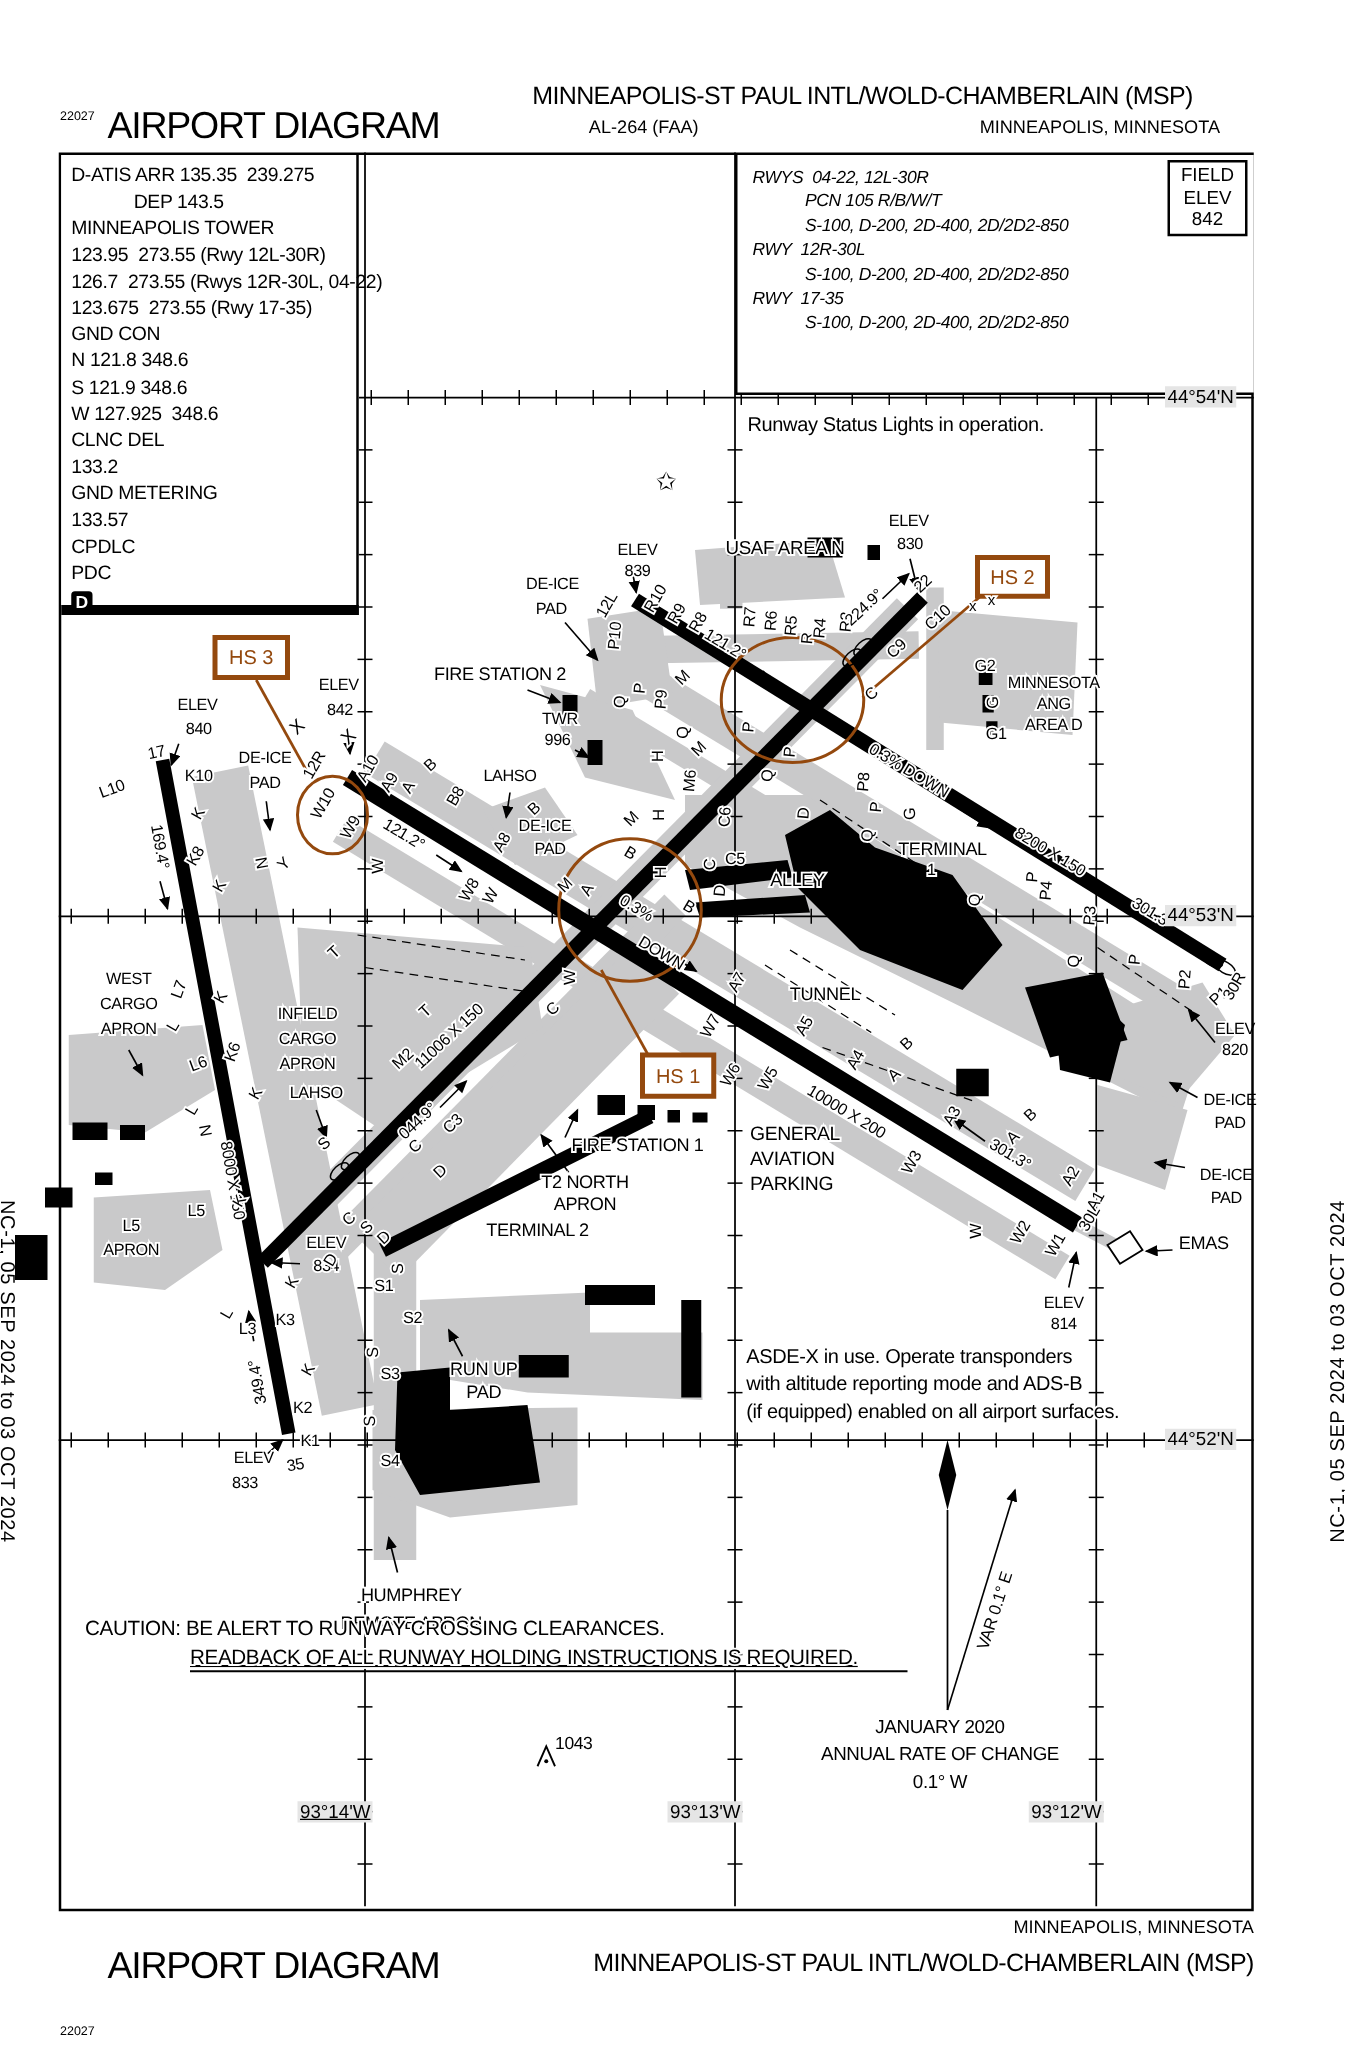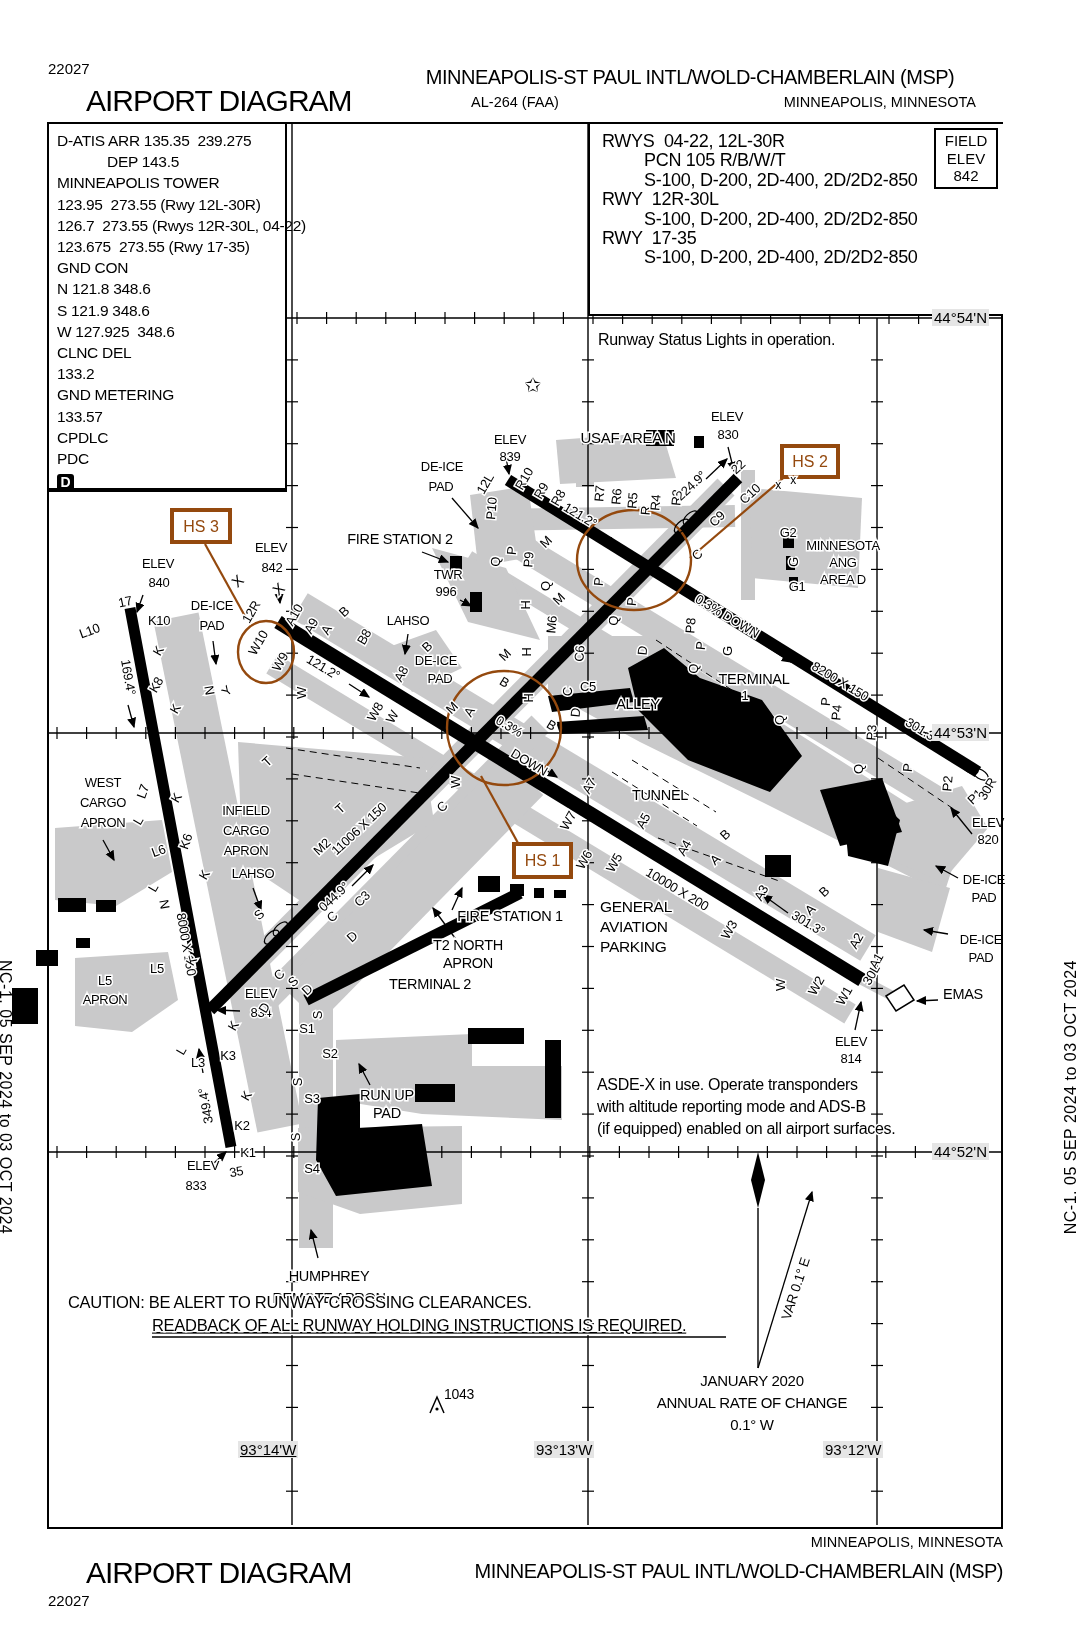--- a/index.html
+++ b/index.html
@@ -1,27 +1,27 @@
 <!DOCTYPE html>
 <html><head>
 <meta charset="utf-8">
 <style>
   html,body{margin:0;padding:0;background:#fff;}
   body{width:1076px;height:1650px;position:relative;overflow:hidden;
        font-family:"Liberation Sans",sans-serif;color:#000;}
   #stage{position:absolute;left:0;top:0;width:1076px;height:1650px;}
   svg{position:absolute;left:0;top:0;}
   .abs{position:absolute;}
-  .hdr-small{font-size:15px;}
+  .hdr-small{font-size:10px;margin-top:28px;}
   .hdr-big{font-size:30px;letter-spacing:-1px;margin-left:40px;}
   .title{font-size:20px;letter-spacing:-0.5px;}
   .sub{font-size:14.5px;}
   .infobox{position:absolute;background:#fff;box-sizing:border-box;}
   .ibline{white-space:pre;font-size:15.5px;line-height:21.2px;letter-spacing:-0.3px;}
-  .rbline{white-space:pre;font-size:18px;line-height:19.4px;letter-spacing:-0.3px;}
+  .rbline{white-space:pre;font-size:14px;line-height:19.4px;letter-spacing:-0.3px;font-style:italic;}
   .ind1{padding-left:50px;}
   .ind2{padding-left:42px;}
   .dsq{display:inline-block;background:#000;color:#fff;font-weight:bold;
        font-size:14px;line-height:17px;width:17px;text-align:center;border-radius:3px;}
   .fe{position:absolute;border:2px solid #000;text-align:center;font-size:15px;
       line-height:17.5px;background:#fff;padding:2px 4px;}
   .margin-txt{position:absolute;font-size:16px;letter-spacing:0.5px;white-space:nowrap;}
   .geo{position:absolute;font-size:15px;background:#e5e5e5;padding:0 2px;white-space:nowrap;}
 </style>
 </head>
@@ -556,21 +556,21 @@
       <text x="459" y="1399" font-size="14" text-anchor="middle" fill="#000" stroke="#fff" stroke-width="3" paint-order="stroke" letter-spacing="-0.3">1043</text>
       <polygon points="758,1152 765,1180 758,1208 751,1180" fill="#000"></polygon>
       <line x1="758" y1="1208" x2="758" y2="1368" stroke="#000" stroke-width="1.4"></line>
       <line x1="758" y1="1368" x2="812" y2="1192" stroke="#000" stroke-width="1.3" marker-end="url(#ah)"></line>
       <text x="800" y="1290" font-size="13.5" text-anchor="middle" fill="#000" stroke="#fff" stroke-width="3" paint-order="stroke" letter-spacing="-0.3" transform="rotate(-72 800 1290)">VAR 0.1° E</text>
       <line x1="152" y1="1337" x2="726" y2="1337" stroke="#000" stroke-width="1.5"></line>
     </svg>
 
   <div class="abs" style="left:47px;top:122px;width:956px;height:1407px;border:2px solid #000;box-sizing:border-box;"></div>
 
-  <div class="infobox" id="commBox" style="left:49px;top:124px;width:238px;height:368px;border-right:2px solid #000;border-bottom:4px solid #000000;padding:6px 0 0 8px;">
+  <div class="infobox" id="commBox" style="left:49px;top:124px;width:238px;height:368px;border-right:2px solid #000;border-bottom:8px solid #000000;padding:6px 0 0 8px;">
       <div class="ibline">D-ATIS ARR 135.35  239.275</div>
       <div class="ibline ind1">DEP 143.5</div>
       <div class="ibline">MINNEAPOLIS TOWER</div>
       <div class="ibline">123.95  273.55 (Rwy 12L-30R)</div>
       <div class="ibline">126.7  273.55 (Rwys 12R-30L, 04-22)</div>
       <div class="ibline">123.675  273.55 (Rwy 17-35)</div>
       <div class="ibline">GND CON</div>
       <div class="ibline">N 121.8 348.6</div>
       <div class="ibline">S 121.9 348.6</div>
       <div class="ibline">W 127.925  348.6</div>

